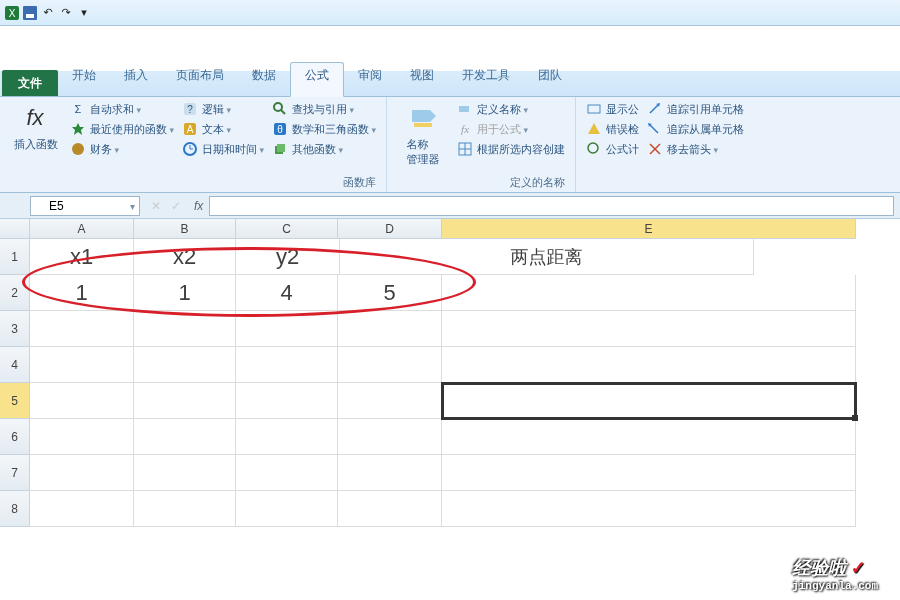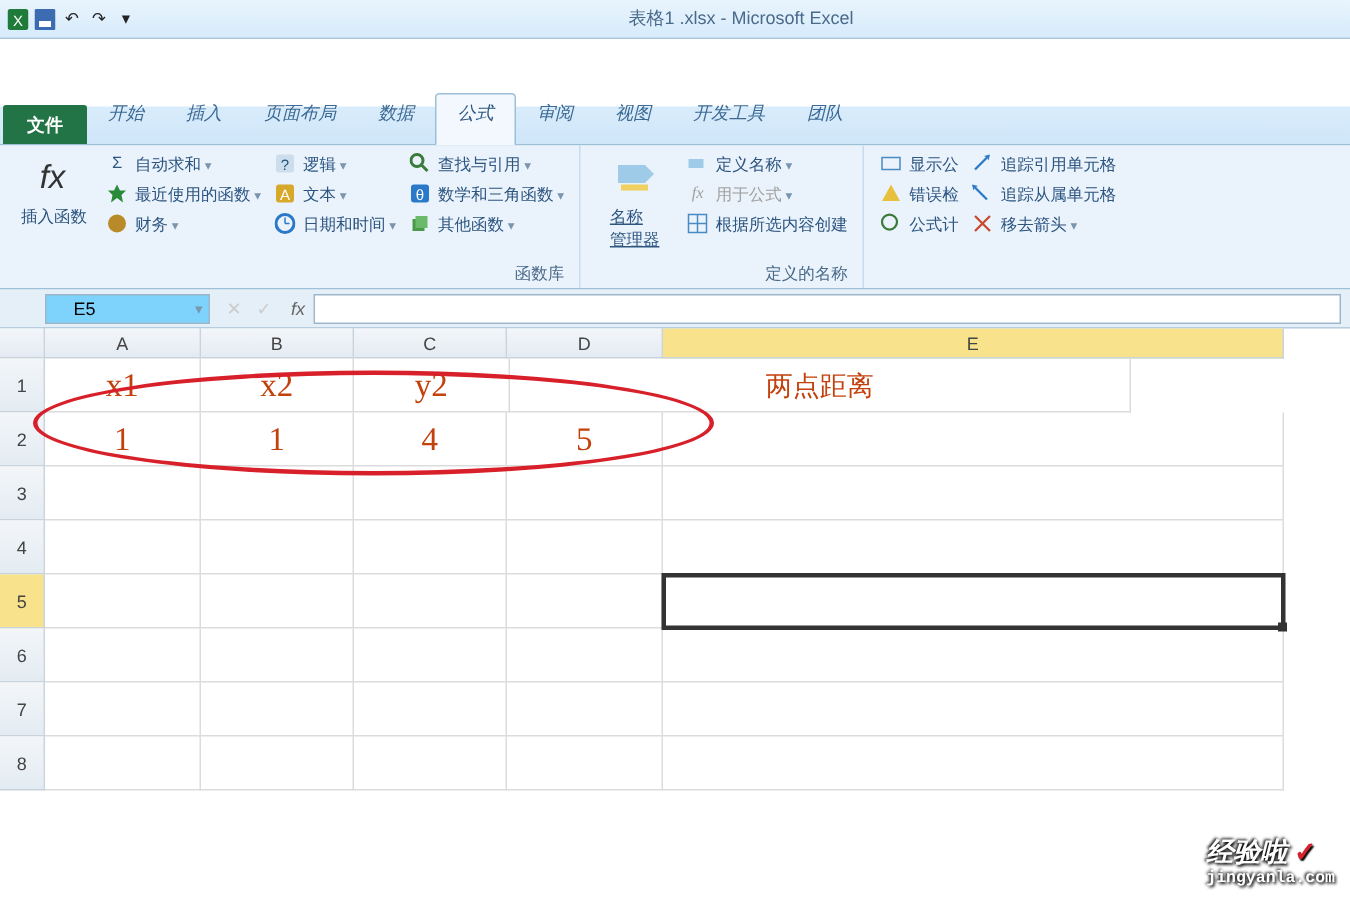--- a/index.html
+++ b/index.html
@@ -3,53 +3,53 @@
 <meta charset="utf-8">
 <style>
   * { box-sizing: border-box; margin: 0; padding: 0; font-family: "Microsoft YaHei", "Segoe UI", sans-serif; }
   body { background: #fff; width: 900px; height: 600px; overflow: hidden; position: relative; }
   .titlebar { background: linear-gradient(#e9f4fd,#d6ebfb); height: 26px; display:flex; align-items:center; padding:0 4px; font-size:11px; color:#222; border-bottom:1px solid #a7c5e0;}
   .tb-left { display:flex; gap:2px; align-items:center; }
   .tb-ico { width:16px; height:16px; display:inline-flex; align-items:center; justify-content:center; }
   .tb-center { flex:1; text-align:center; color:#4a6a8a; font-size:12px;}
   .ribbon-row { background: linear-gradient(#d9ecfb,#cfe6f9); height:26px; display:flex; align-items:flex-end; font-size:12px; border-bottom:1px solid #9ebfd8;margin-top:45px;}
   .file-tab { background:#227447; color:#fff; height:26px; padding:0 16px; display:flex; align-items:center; border-radius:2px 2px 0 0; margin-left:2px; font-weight:bold;}
-  .r-tab { padding:4px 14px 12px; color:#3c6a94; cursor:pointer;font-style:italic;}
+  .r-tab { padding:4px 14px 12px; color:#3c6a94; cursor:pointer;}
   .r-tab.active { background:#f2f8fd; border:1px solid #9ebfd8; border-bottom:1px solid #f2f8fd; position:relative; top:1px; border-radius:3px 3px 0 0; color:#2d5580;}
   .ribbon-body { background:#eaf3fb; height:96px; border-bottom:1px solid #9ebfd8; display:flex; font-size:12px;}
   .r-group { border-right:1px solid #c7dcef; padding:4px 10px 2px; display:flex; flex-direction:column; justify-content:space-between;}
   .r-group .g-content { display:flex; gap:8px; align-items:flex-start;}
   .r-group .g-label { text-align:right; color:#4a6a8a; font-size:11px; margin-top:2px;}
   .big-btn { display:flex; flex-direction:column; align-items:center; gap:2px; font-size:11px; color:#2d5580; width:52px;}
   .big-btn .big-ico{ width:34px; height:34px; display:flex; align-items:center; justify-content:center;}
   .col-btns { display:flex; flex-direction:column; gap:4px; font-size:11px; color:#2d5580;}
   .col-btns .row { display:flex; align-items:center; gap:4px; white-space:nowrap; }
   .mini-ico { width:16px; height:16px; display:inline-flex; align-items:center; justify-content:center;}
   .gray { color:#a0a0a0; }
   .namebox-row { background:#e4eff8; height:26px; display:flex; align-items:center; border-bottom:1px solid #b6cde0; font-size:12px;}
-  .namebox { width:110px; height:20px; background:#7dd3fc; border:1px solid #9eb6cc; margin-left:30px; margin-right:8px; padding-left:18px; line-height:18px; position:relative;}
+  .namebox { width:110px; height:20px; background:#ffffff; border:1px solid #9eb6cc; margin-left:30px; margin-right:8px; padding-left:18px; line-height:18px; position:relative;}
   .namebox::after{content:"▾"; position:absolute; right:4px; top:1px; color:#7a95ad; font-size:10px;}
   .fx-label { font-style:italic; color:#666; font-size:12px; margin:0 6px; }
   .formula-bar { flex:1; height:20px; background:#fff; border:1px solid #9eb6cc; margin-right:6px;}
   .nb-icons { display:flex; gap:4px; margin-right:4px; }
   .nb-icons span { width:16px; height:16px; color:#8aa; display:inline-flex; align-items:center; justify-content:center;}
   .ch { border-right:1px solid #c8d3db; border-bottom:1px solid #c8d3db; background:linear-gradient(#f3f6f9,#e3ebf2); height:20px; text-align:center; font-size:12px; color:#444; line-height:20px;}
   .corner { width:30px; height:20px; background:linear-gradient(#f3f6f9,#e3ebf2); border-right:1px solid #c8d3db; border-bottom:1px solid #c8d3db;}
   .grid-area { position:relative; }
   .row-header { width:30px; background:linear-gradient(#f3f6f9,#e3ebf2); border-right:1px solid #c8d3db; border-bottom:1px solid #c8d3db; text-align:center; font-size:12px; color:#444; line-height:36px; height:36px;}
   .row-header.sel { background:#f8e38c; }
   .ch.sel { background:#f8e38c;}
   .gridrow { display:flex; }
-  .cell { border-right:1px solid #dcdcdc; border-bottom:1px solid #dcdcdc; height:36px; font-family:Liberation Serif, serif; font-size:22px; text-align:center; line-height:36px; color:#c2410c;}
+  .cell { border-right:1px solid #dcdcdc; border-bottom:1px solid #dcdcdc; height:36px; font-family:Liberation Sans, sans-serif; font-size:22px; text-align:center; line-height:36px; color:#404040;}
   .cA{width:104px;} .cB{width:102px;} .cC{width:102px;} .cD{width:104px;} .cE{width:414px;}
   .hdr-row{display:flex;}
   .selected-cell { outline:3px solid #333; outline-offset:-2px; position:relative;}
   .selected-cell::after { content:""; position:absolute; right:-3px; bottom:-3px; width:6px; height:6px; background:#333;}
   .ellipse { position:absolute; border:3px solid #d8202a; border-radius:50%; pointer-events:none;}
-  .watermark { position:absolute; right:10px; bottom:8px; font-family:"楷体","KaiTi",serif; font-size:18px; font-style:italic; font-weight:bold; color:#fff; text-shadow:1px 1px 2px #000,-1px -1px 2px #000;}
+  .watermark { position:absolute; right:22px; bottom:8px; font-family:"楷体","KaiTi",serif; font-size:18px; font-style:italic; font-weight:bold; color:#fff; text-shadow:1px 1px 2px #000,-1px -1px 2px #000;}
   .watermark .check { color:#d8202a; font-style:normal; text-shadow:1px 1px 1px #000;}
   .watermark .sub{font-size:11px; display:block; font-style:normal; font-family:Liberation Mono, monospace; letter-spacing:0; color:#fff;}
   .drop::after{content:" ▾"; font-size:9px; color:#7a95ad;}
   svg { display:block; }
 </style>
 </head>
 <body>
 
 <div class="titlebar">
   <div class="tb-left">
@@ -62,21 +62,20 @@
     <span class="tb-ico">
         <svg width="14" height="14">
           <rect width="14" height="14" fill="#3b6bb0" rx="1"></rect>
           <rect x="3" y="8" width="8" height="4" fill="#fff"></rect>
         </svg>
       </span>
     <span class="tb-ico">↶</span>
     <span class="tb-ico">↷</span>
     <span class="tb-ico">▾</span>
   </div>
-  <div class="tb-center">表格1 .xlsx - Microsoft Excel</div>
 </div>
 
 <div class="ribbon-row">
   <div class="file-tab">文件</div>
   <div class="r-tab">开始</div>
   <div class="r-tab">插入</div>
   <div class="r-tab">页面布局</div>
   <div class="r-tab">数据</div>
   <div class="r-tab active">公式</div>
   <div class="r-tab">审阅</div>
@@ -185,21 +184,21 @@
   <div class="r-group">
     <div class="g-content">
       <div class="big-btn">
         <div class="big-ico">
             <svg width="30" height="30">
               <rect x="4" y="7" width="18" height="12" fill="#9ecbe8"></rect>
               <polygon points="22,7 28,13 22,19" fill="#9ecbe8"></polygon>
               <rect x="6" y="20" width="18" height="4" fill="#f0d060"></rect>
             </svg>
           </div>
-        <span style="white-space:pre-line;text-decoration:underline;">名称
+        <span style="white-space:pre-line;">名称
 管理器</span>
       </div>
       <div class="col-btns">
         <div class="row">
             <span class="mini-ico">
               <svg width="14" height="14">
                 <rect x="1" y="4" width="10" height="6" fill="#9ecbe8"></rect>
               </svg>
             </span>
             <span class="drop">定义名称</span>

